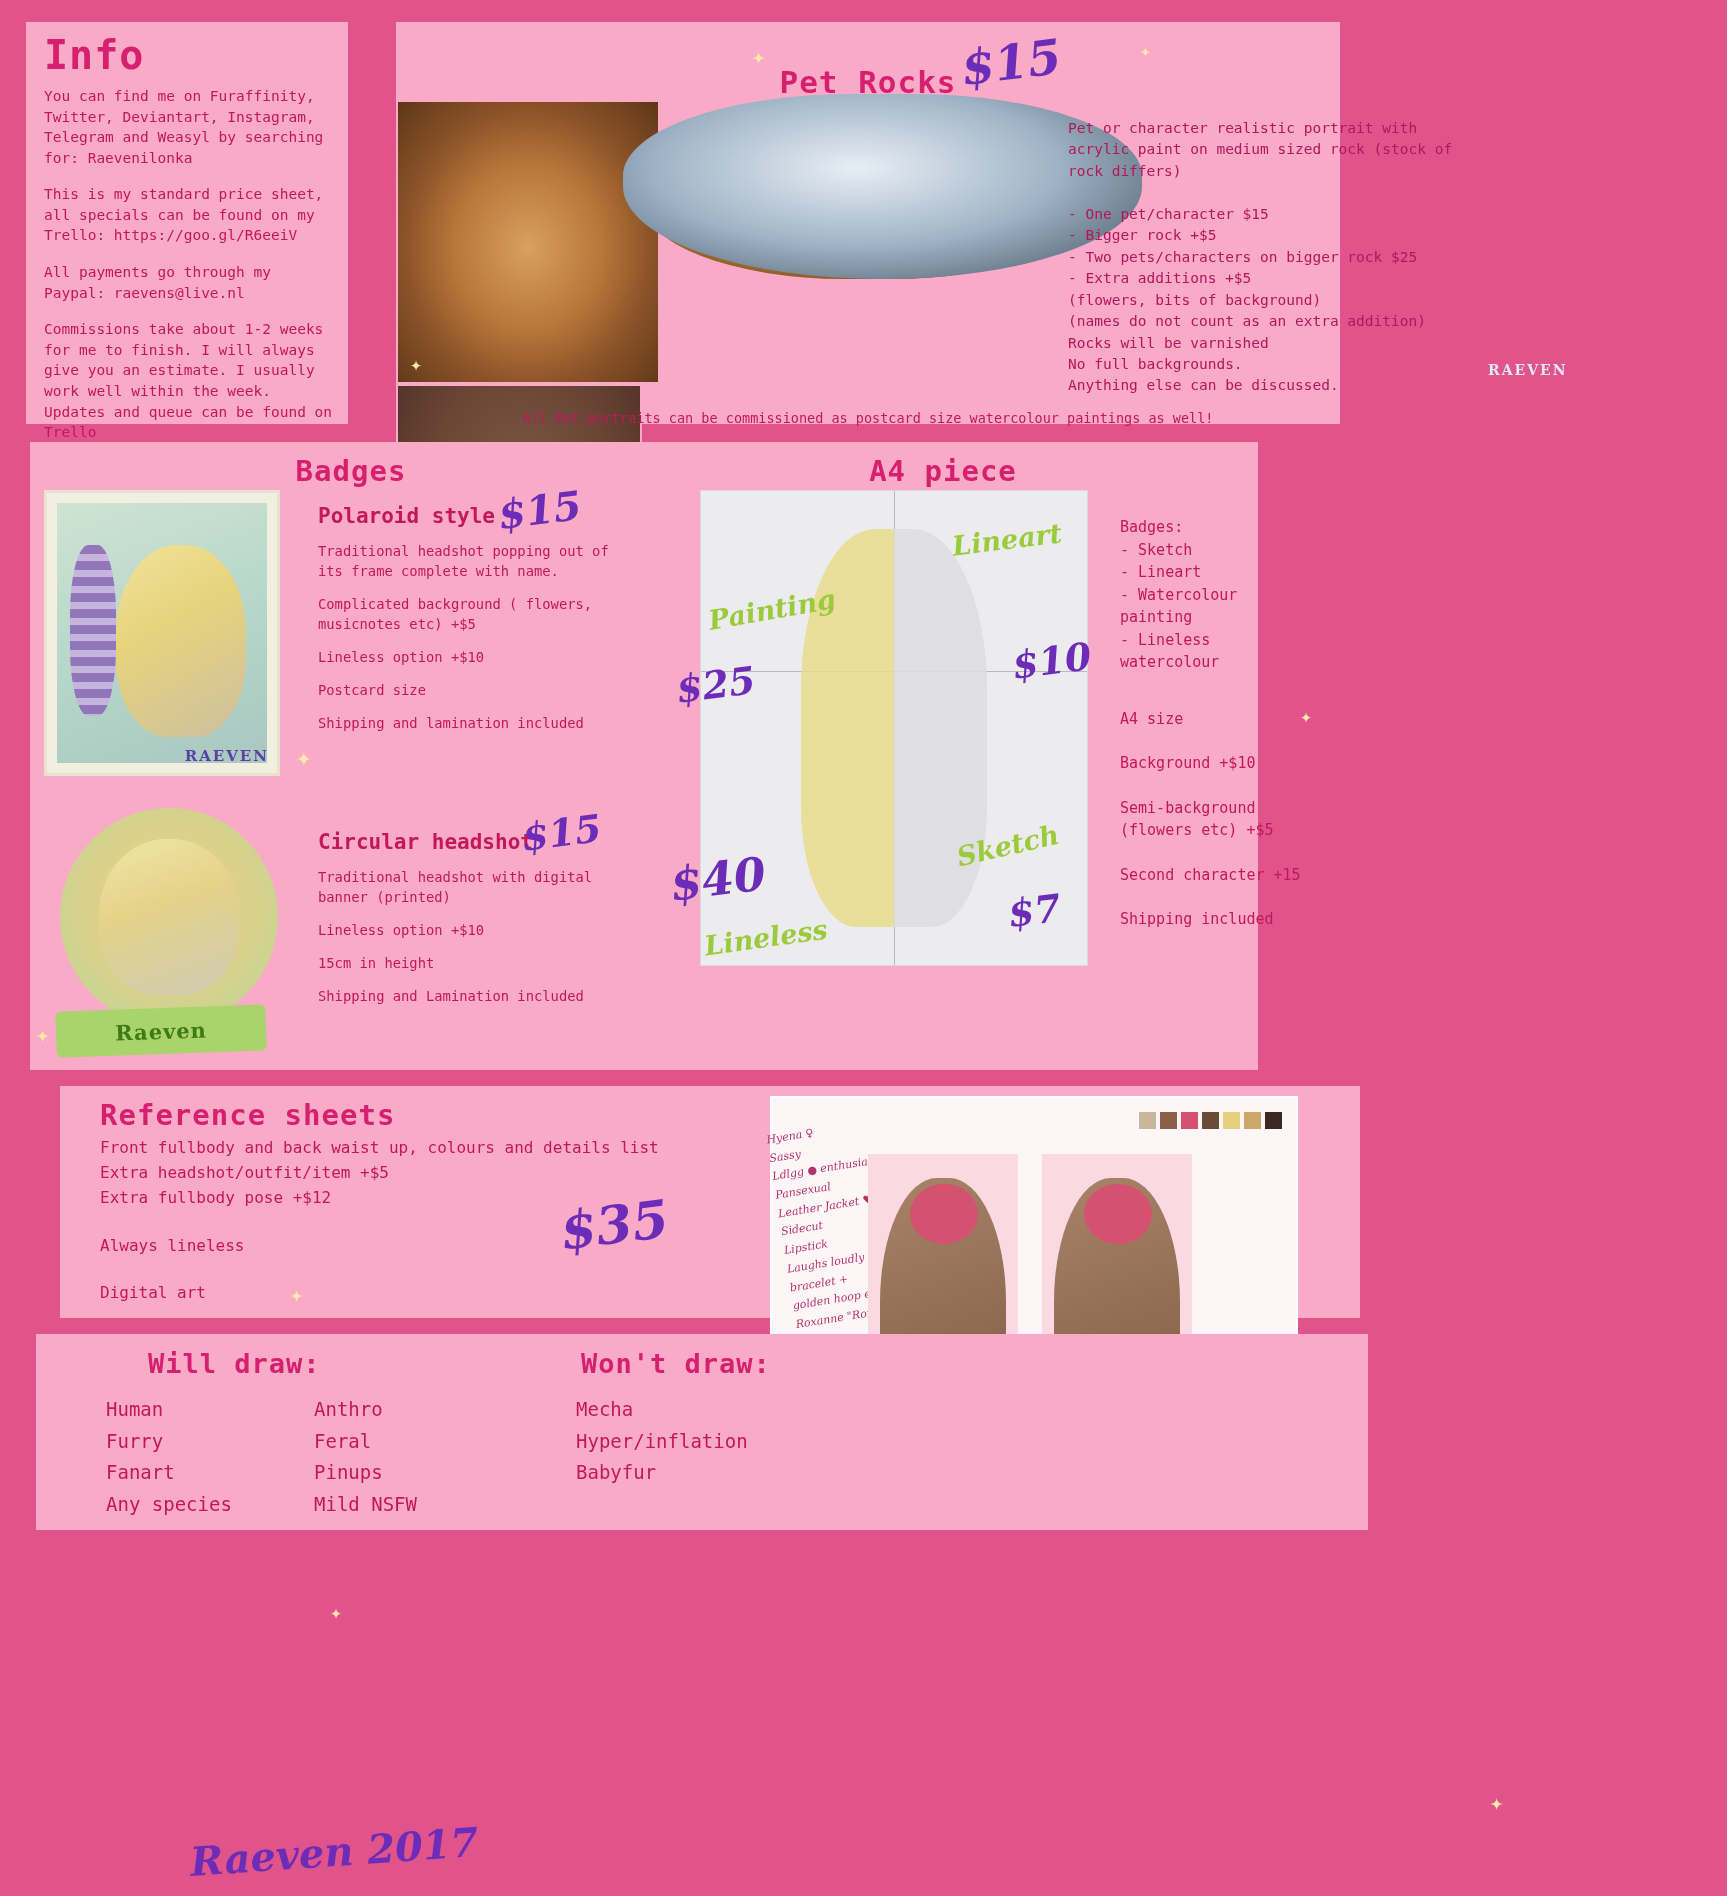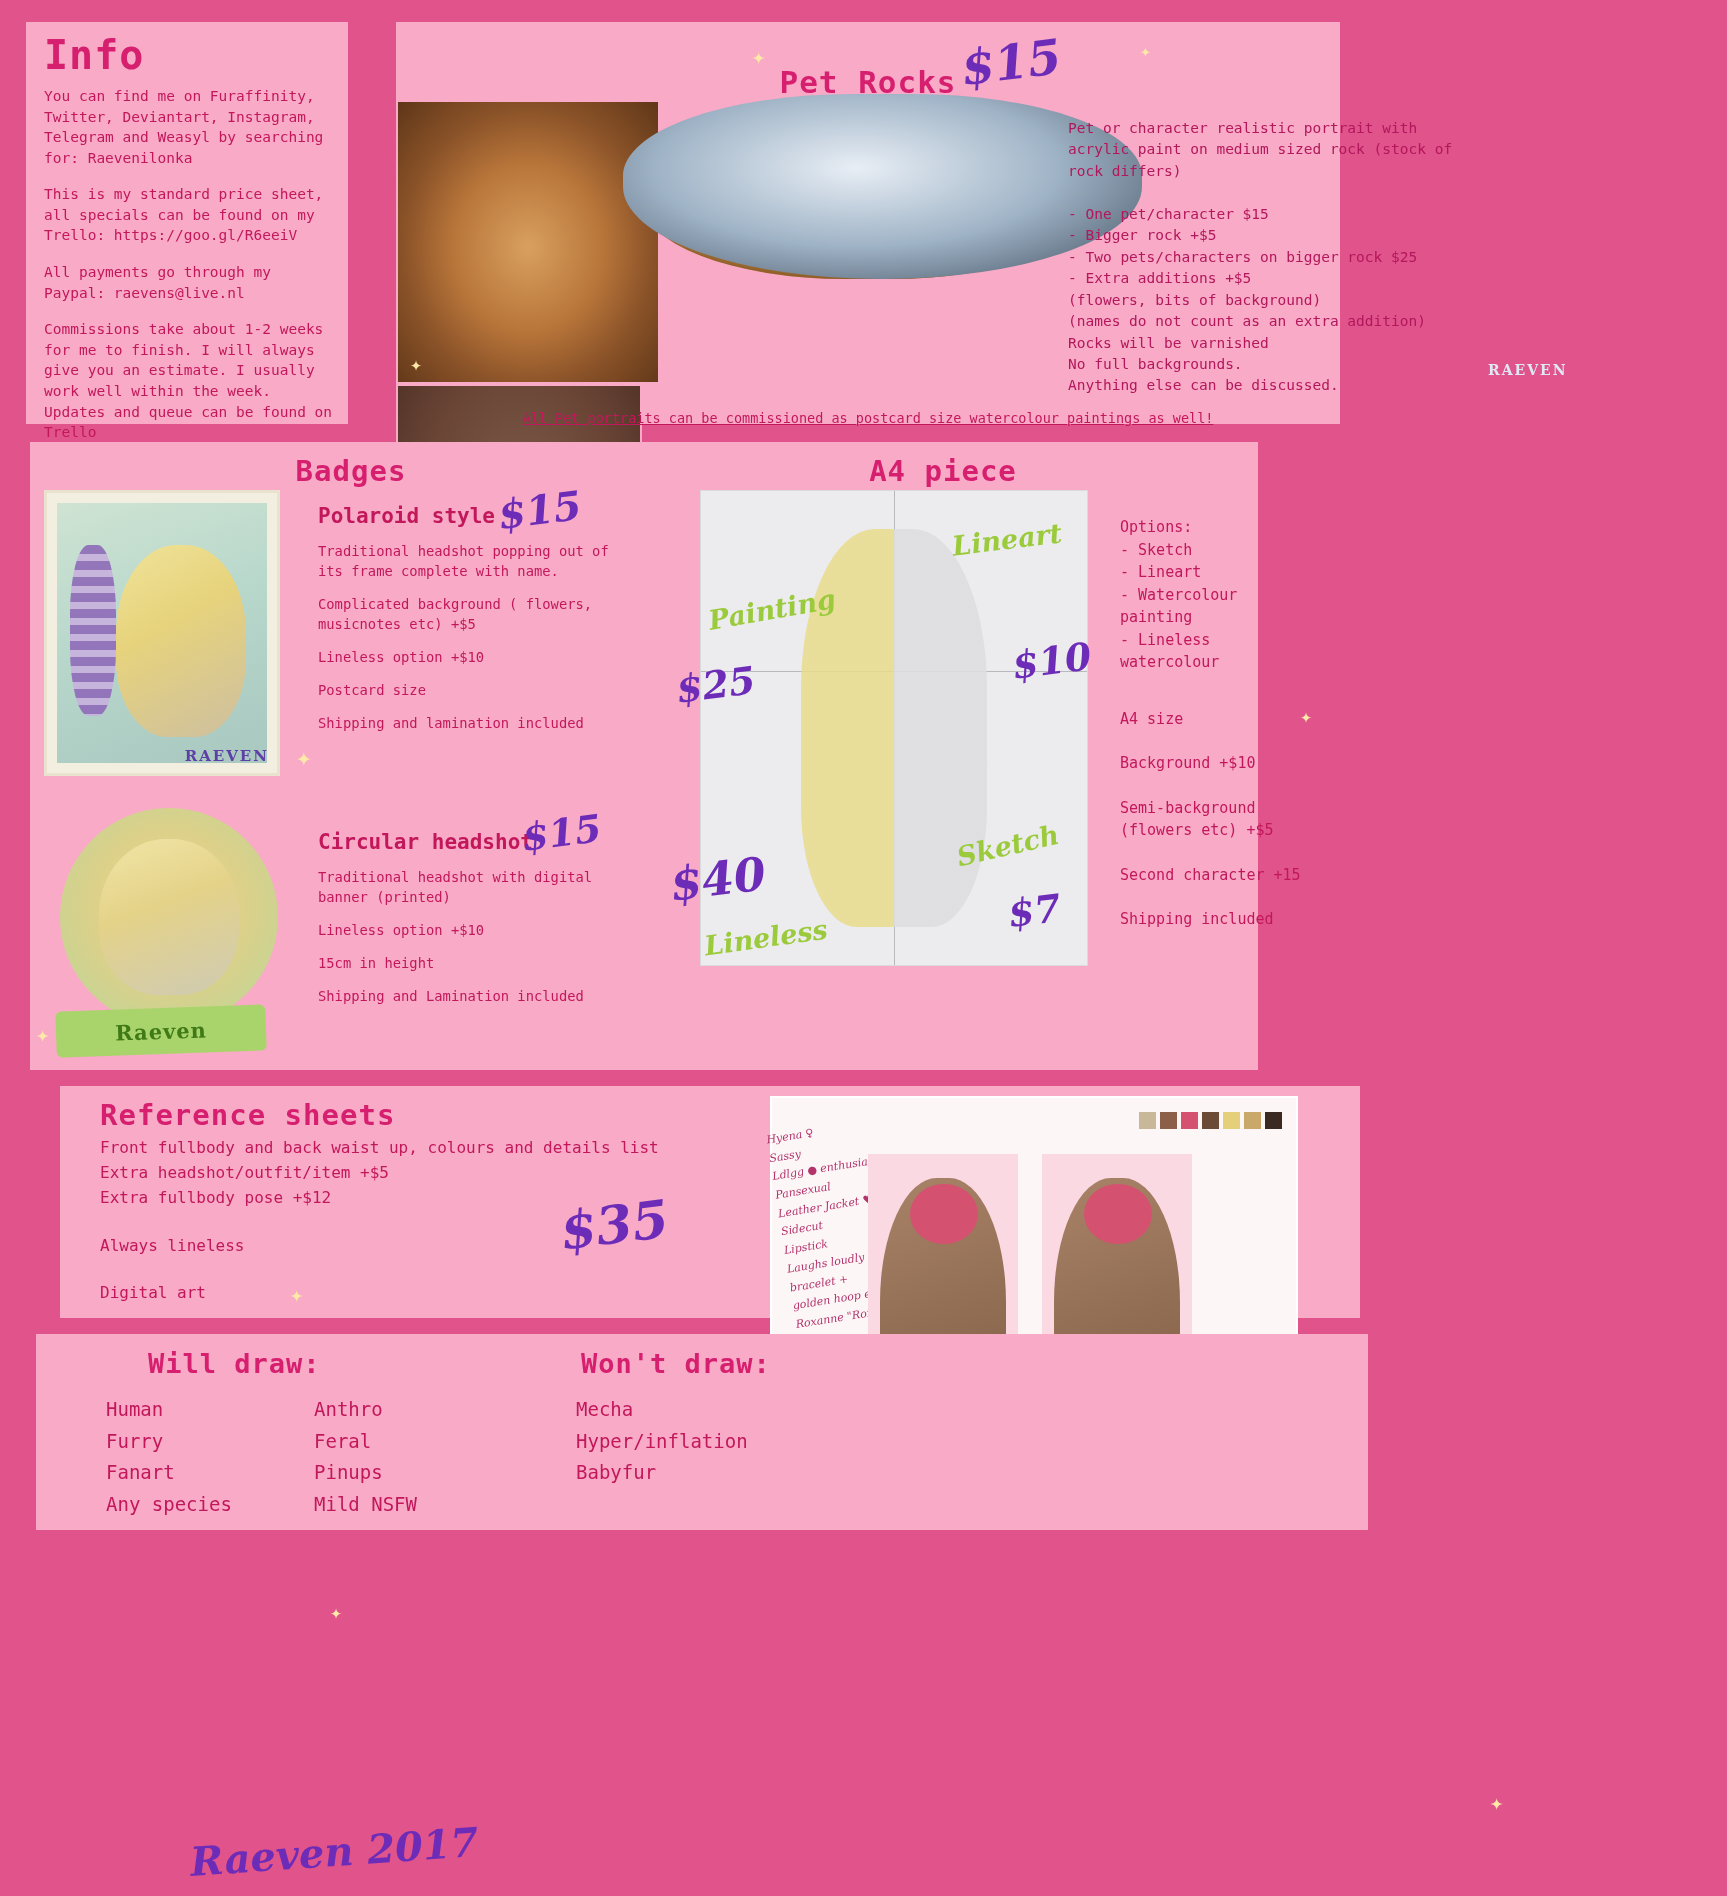--- a/index.html
+++ b/index.html
@@ -74,21 +74,21 @@
     position:absolute; left:1092px; top:340px;
     color:#dfe9f4; font-size:14px; letter-spacing:2px;
     font-family:"DejaVu Serif", serif; font-weight:bold;
   }
   #rocks-desc {
     position:absolute; left:672px; top:96px; width:402px;
     font-size:14.5px; line-height:1.48; color:#b3175c;
   }
   #rocks-footer {
     position:absolute; left:0; right:0; top:388px;
-    text-align:center; font-size:13.5px; color:#c2185b;text-decoration:underline;
+    text-align:center; font-size:13.5px; color:#c2185b;
   }
 
   
   #badges-panel { left:30px; top:442px; width:642px; height:628px; }
   #badges-title { font-size:29px; text-align:center; margin-top:12px; }
   #badge-img-1 {
     position:absolute; left:14px; top:48px; width:236px; height:286px;
     background:#f2efe0;
     border:3px solid #e9e2cf;
   }
@@ -312,21 +312,21 @@
   <div class="a4-word" style="left:324px; top:82px; transform:rotate(-7deg);">Lineart</div>
   <div class="price a4-price" style="left:384px; top:196px;">$10</div>
 
   <div class="a4-word" style="left:76px; top:480px; transform:rotate(-8deg);">Lineless</div>
   <div class="price a4-price" style="left:42px; top:410px; font-size:46px;">$40</div>
 
   <div class="a4-word" style="left:328px; top:388px; transform:rotate(-13deg);">Sketch</div>
   <div class="price a4-price" style="left:380px; top:446px;">$7</div>
 
   <div id="a4-options">
-    <div>Options:</div>
+    <div>Badges:</div>
     <div>- Sketch</div>
     <div>- Lineart</div>
     <div>- Watercolour</div>
     <div>  painting</div>
     <div>- Lineless</div>
     <div>  watercolour</div>
 
     <div class="a4-opt-line" style="margin-top:34px;">A4 size</div>
     <div class="a4-opt-line">Background +$10</div>
     <div class="a4-opt-line" style="white-space:pre-line;">Semi-background

